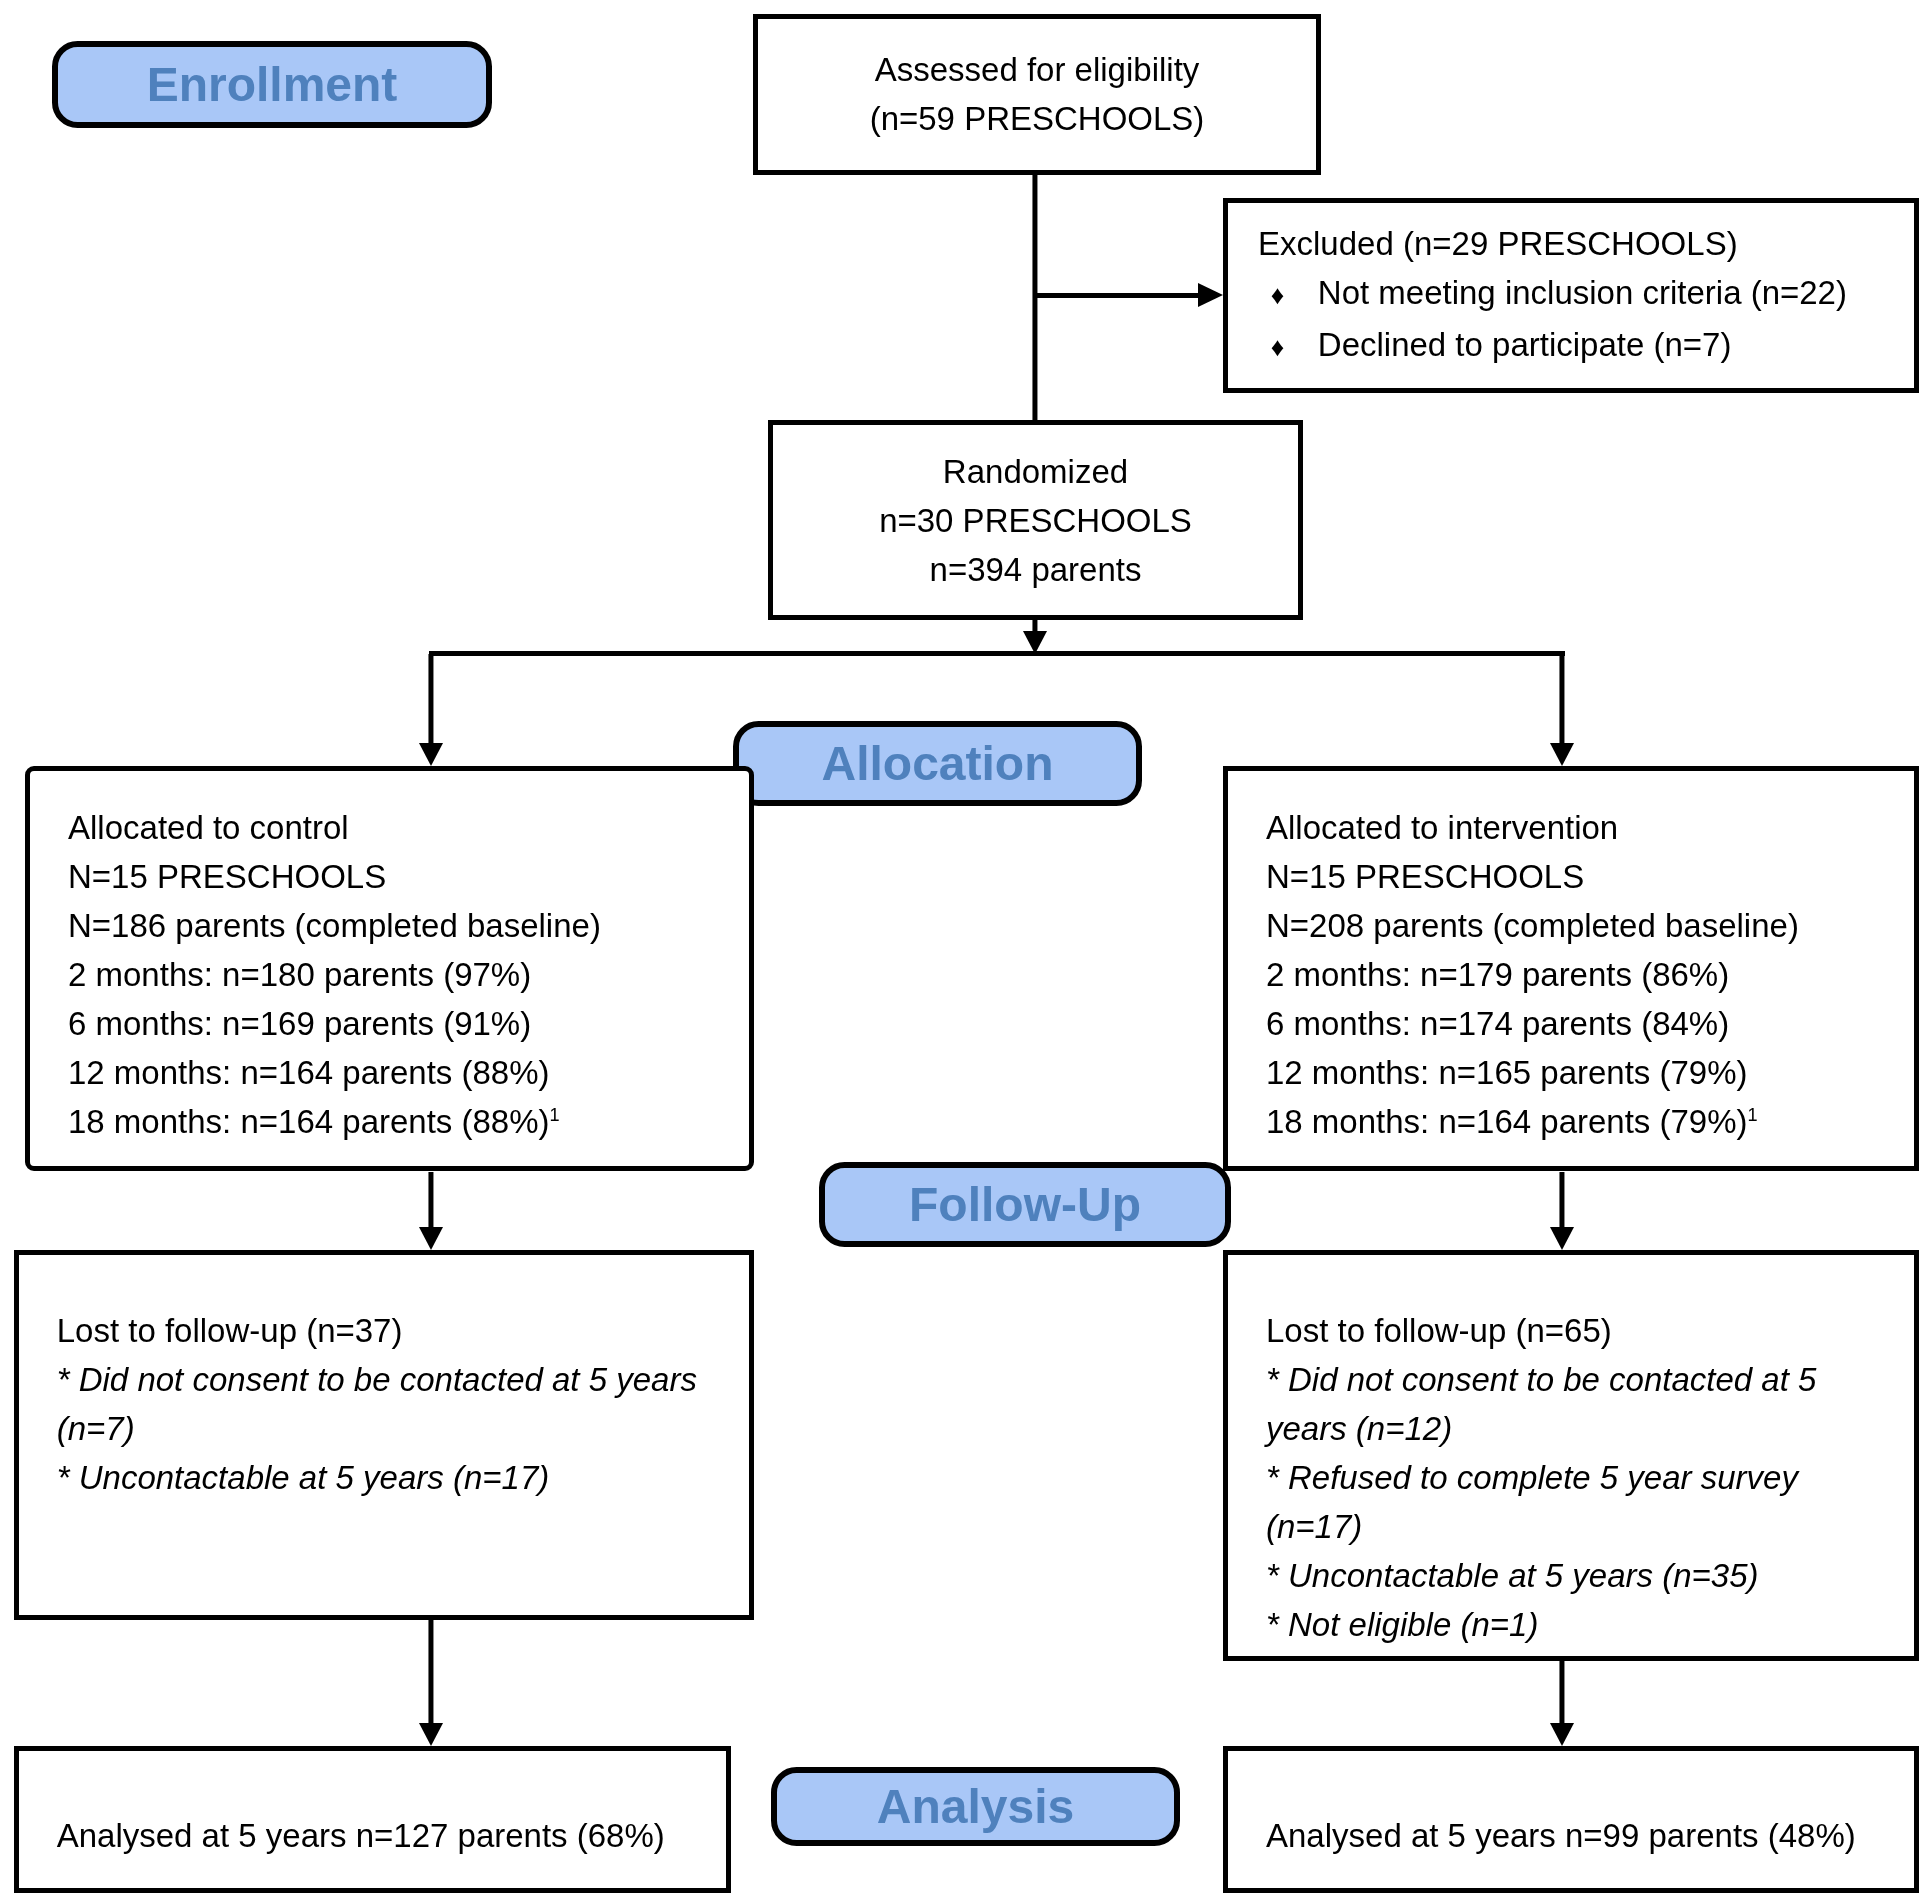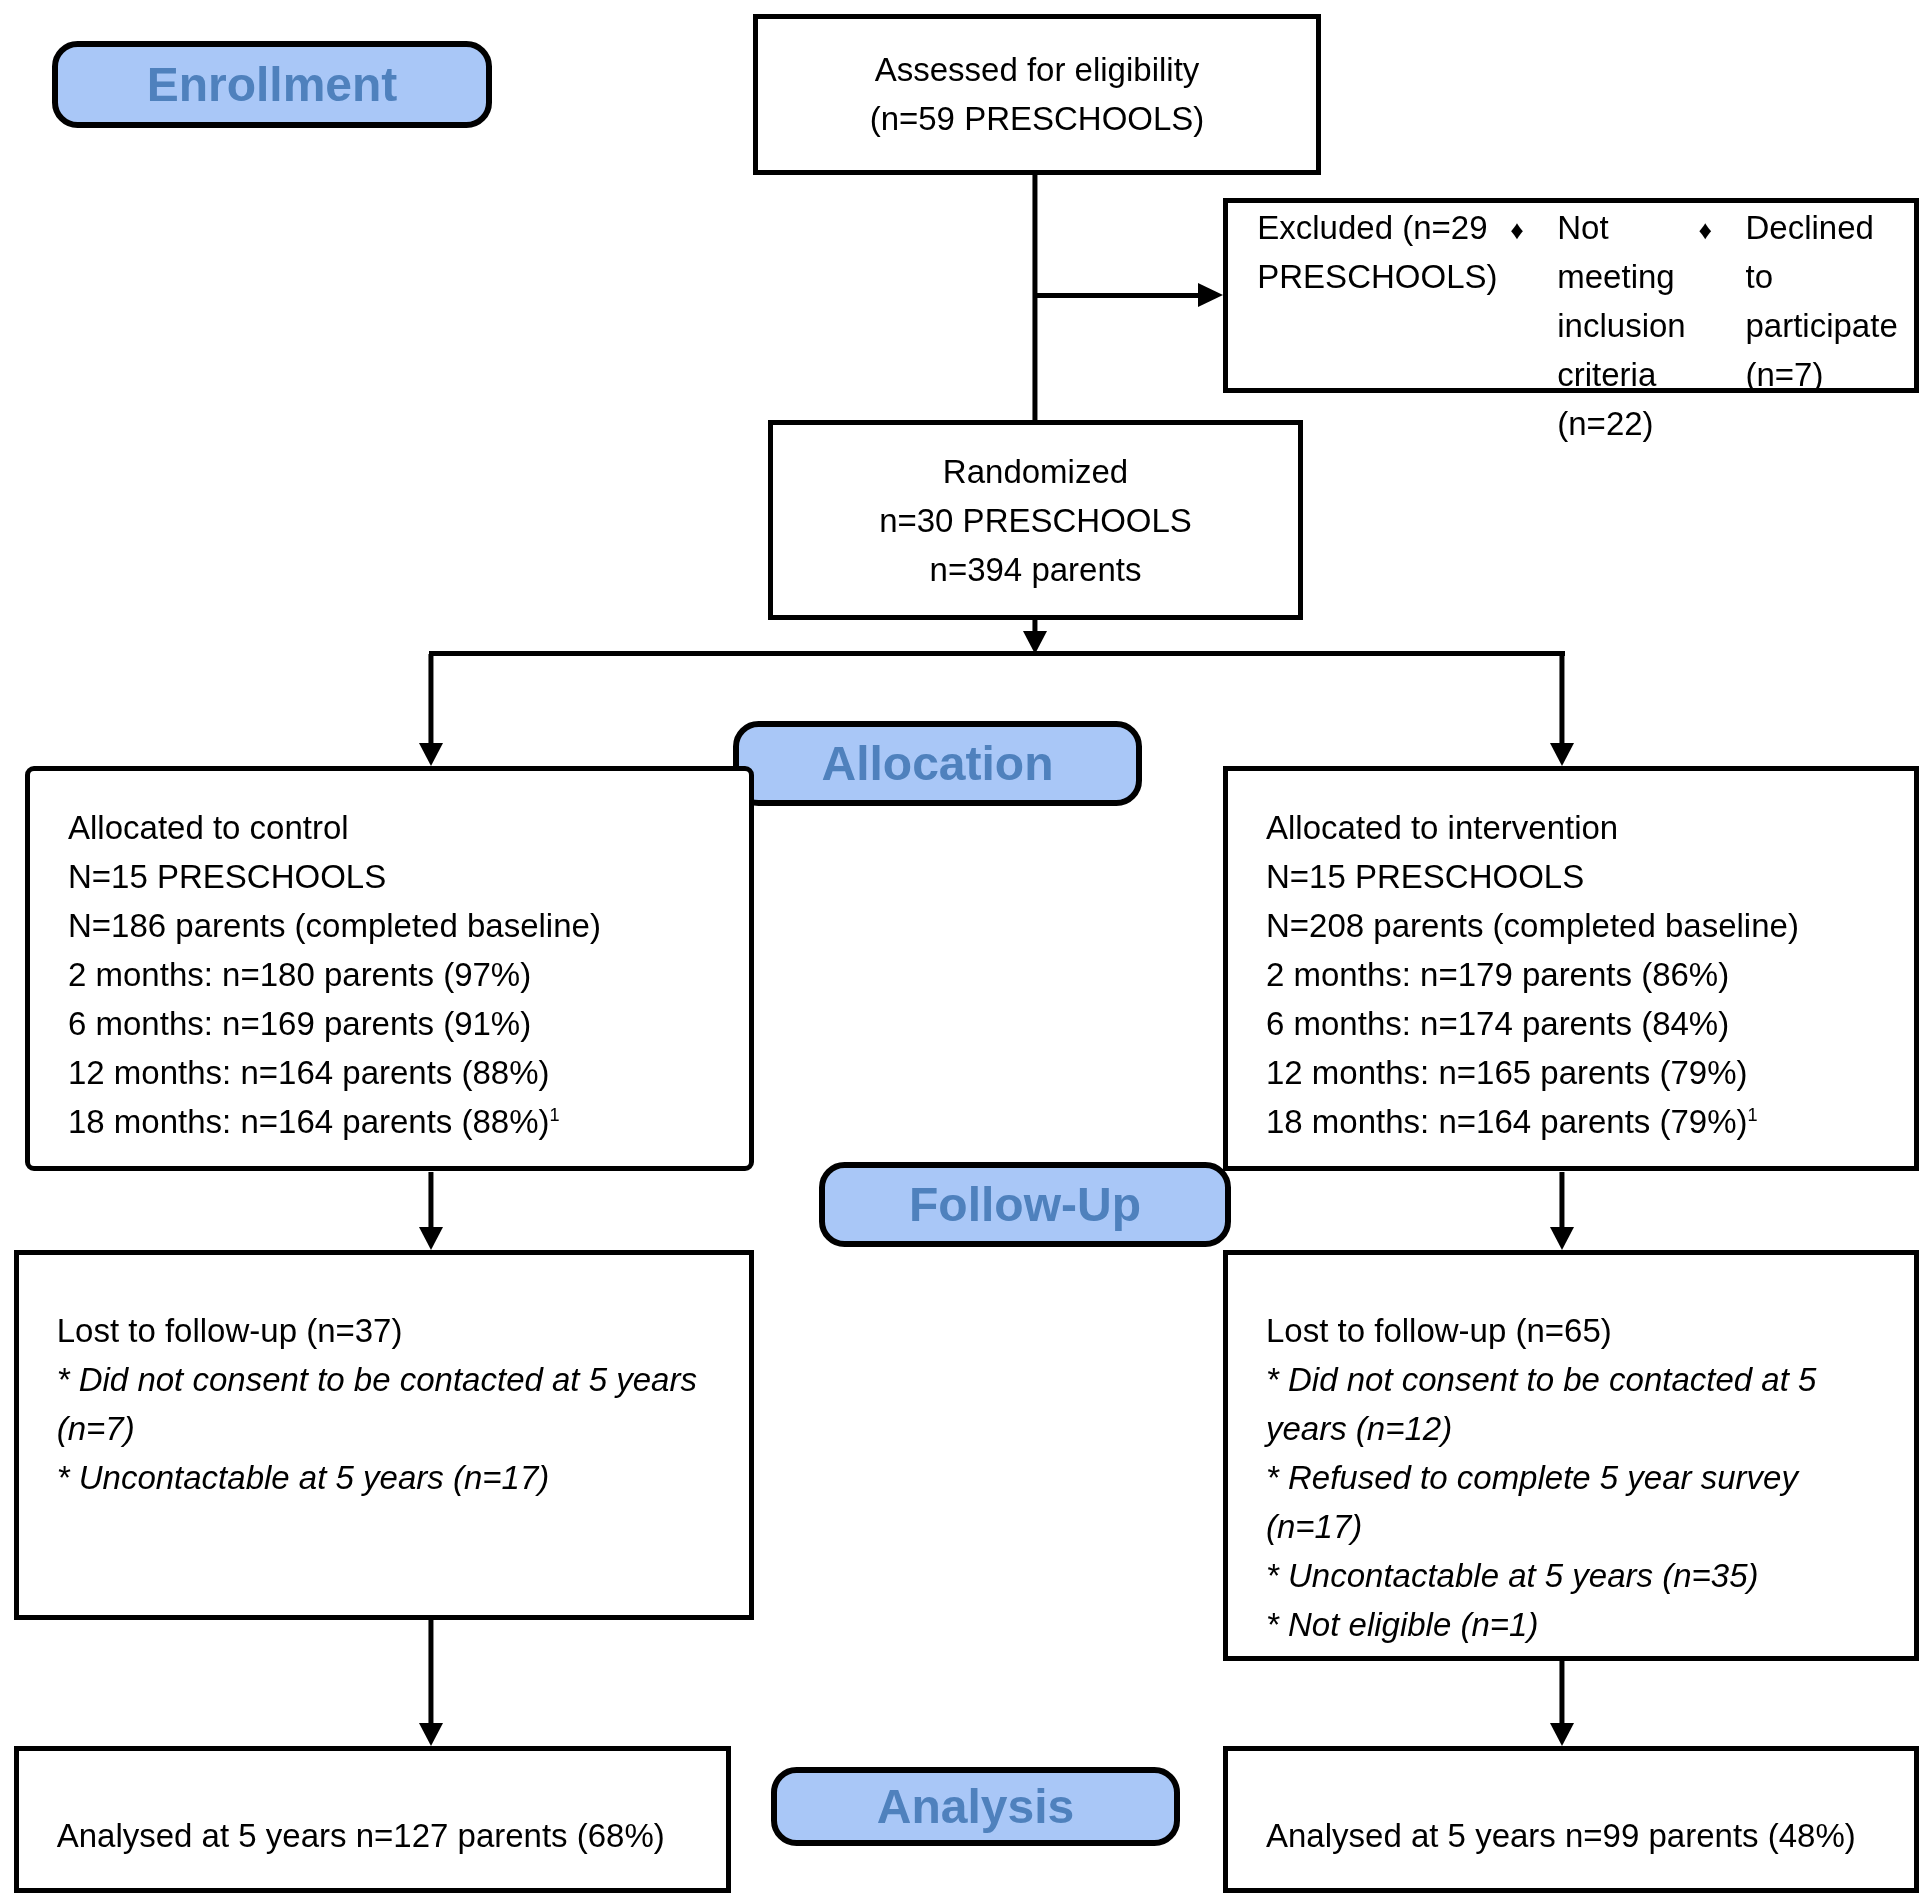--- a/index.html
+++ b/index.html
@@ -63,21 +63,21 @@
     border-bottom: 12.8px solid transparent;
     border-left: 25px solid var(--line-color);
     transform: translateY(-50%);
   }
   .italic { font-style: italic; }
   sup.fn { font-size: 55%; line-height: 0; vertical-align: super; }
   .bullet-row { display: flex; align-items: baseline; padding-left: 12.8px; }
   .bullet-glyph { width: 47px; flex: 0 0 47px; font-size: 26.5px; }
   .pad-alloc { padding: 32px 17px 0 38px; }
   .pad-lost { padding: 51px 25.6px 0 38px; }
-  .pad-excluded { padding: 0 17px 0 30px; display: flex; flex-direction: row; justify-content: center; }
+  .pad-excluded { padding: 0 17px 0 30px; display: flex; flex-direction: column; justify-content: center; }
 </style>
 </head>
 <body>
 
 <div id="canvas">
 
   <div class="stage-label" style="left:52px; top:41px; width:440px; height:87px;">Enrollment</div>
 
   <div class="stage-label" style="left:733px; top:721px; width:409px; height:85px;">Allocation</div>
 

